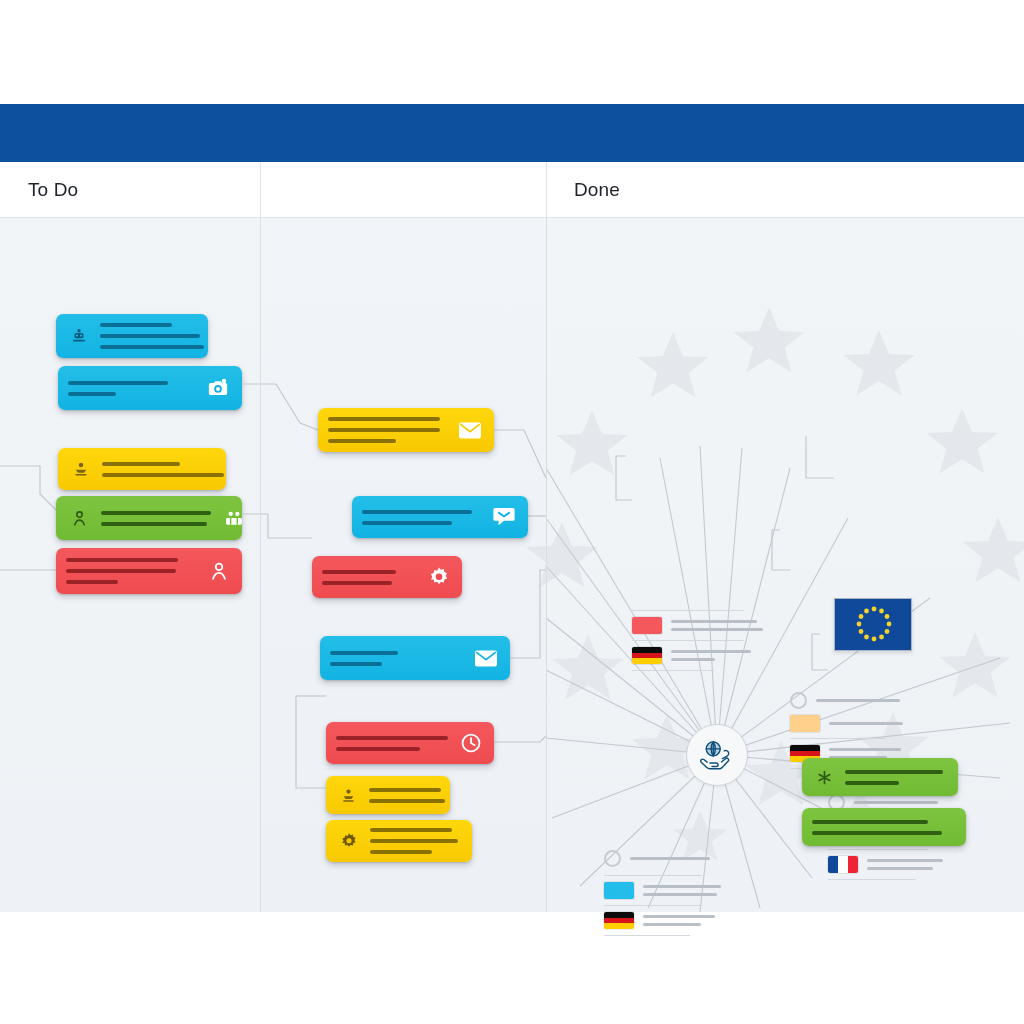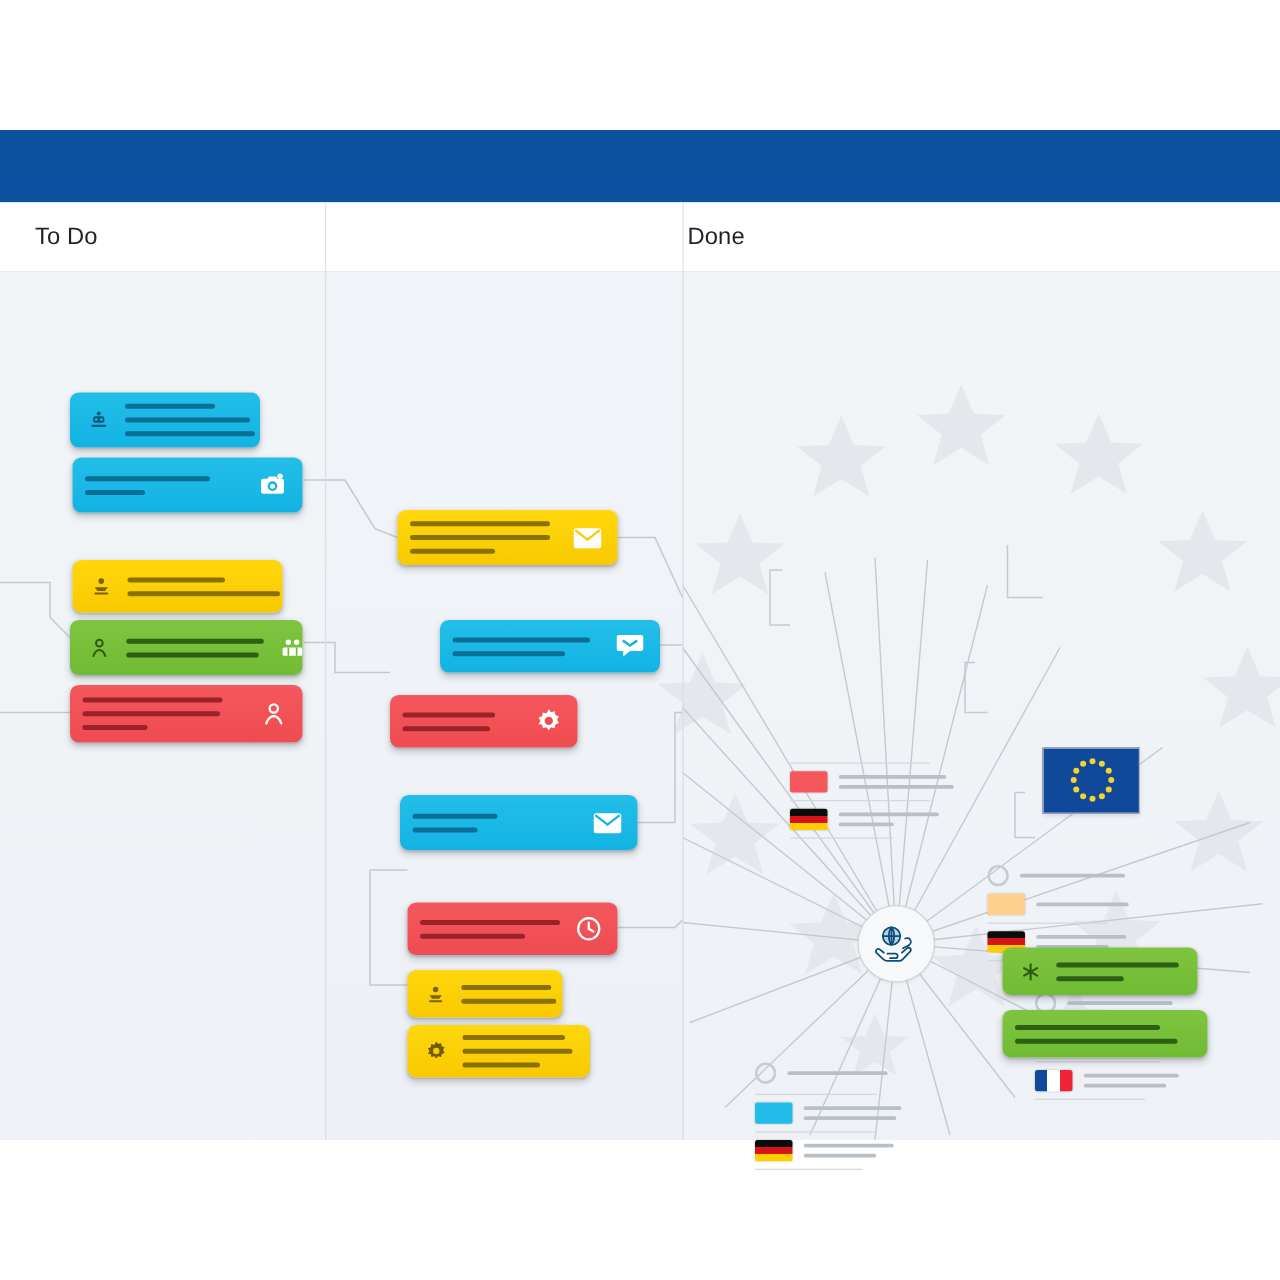--- a/index.html
+++ b/index.html
@@ -135,21 +135,21 @@
   <div id="topbar"></div>
 
   <div id="board">
 
     <div id="headerrow">
       <div class="colhead" style="left:0;width:260px;">
         <span>To Do</span>
       </div>
       <div class="headdiv" style="left:260px;"></div>
       <div class="headdiv" style="left:546px;"></div>
-      <div class="colhead" style="left:522px;width:478px;">
+      <div class="colhead" style="left:546px;width:478px;">
         <span>Done</span>
       </div>
     </div>
 
     <div id="lanes">
 
       <div class="lane l1"></div>
       <div class="lane l2"></div>
       <div class="lane l3"></div>
 

